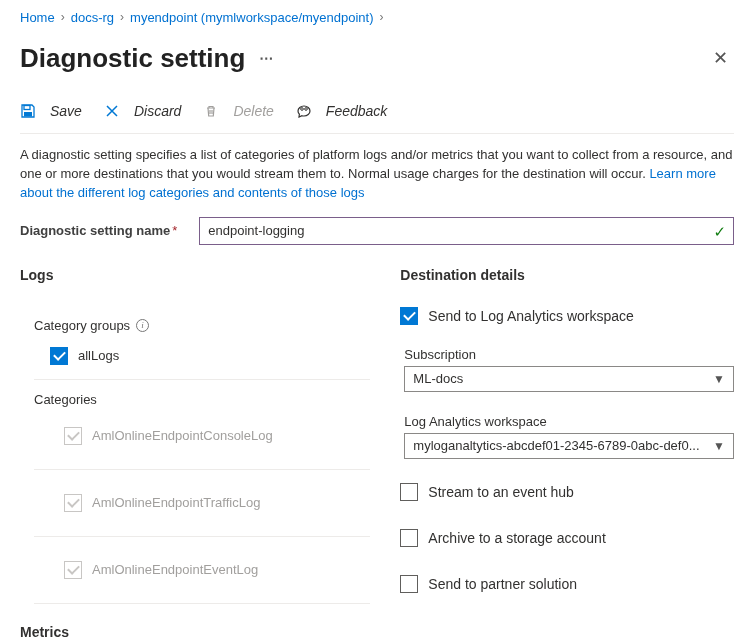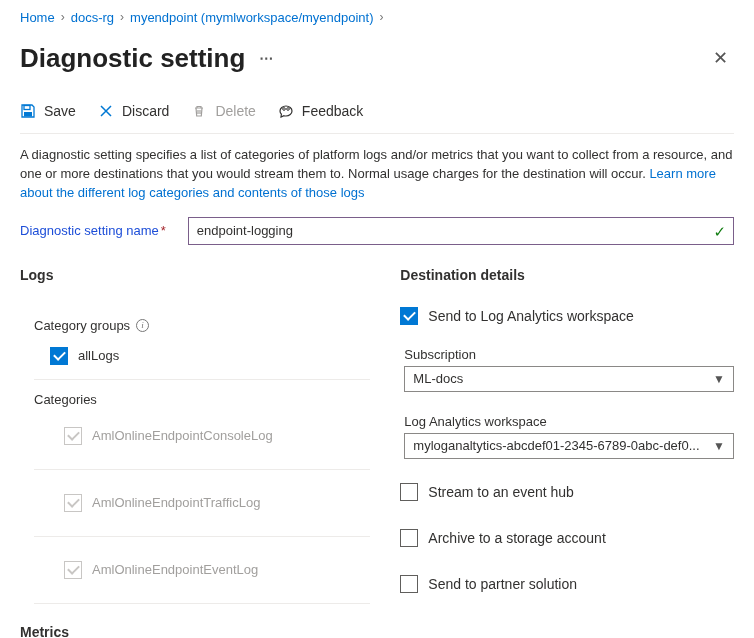--- a/index.html
+++ b/index.html
@@ -16,30 +16,30 @@
     .breadcrumb { display: flex; align-items: flex-start; gap: 6px; font-size: 13px; margin-bottom: 16px; }
     .breadcrumb a { color: #0071d1; text-decoration: none; cursor: pointer; }
     .bc-sep { color: #777; font-size: 12px; }
     
     .header-row { display: flex; align-items: center; justify-content: space-between; margin-top: 14px; margin-bottom: 28px; }
     .page-title { font-size: 26px; font-weight: 600; color: #222; display: flex; align-items: center; gap: 10px; }
     .page-title .dots { color: #555; font-size: 14px; letter-spacing: 2px; margin-left: 4px; }
     .close-x { font-size: 18px; color: #555; cursor: pointer; padding: 6px; }
     
     .toolbar { display: flex; gap: 22px; align-items: center; margin-bottom: 14px; }
-    .tool-btn { display: flex; align-items: center; gap: 8px; cursor: pointer; font-size: 14px; color: #323130; }
+    .tool-btn { display: flex; align-items: center; gap: 14px; cursor: pointer; font-size: 14px; color: #323130; font-style: italic; }
     .tool-btn.disabled { color: #a19f9d; cursor: default; }
     .tool-icon { width: 16px; height: 16px; display: inline-flex; align-items: center; justify-content: center; }
     .divider { height: 1px; background: #edebe9; margin: 4px 0 12px; }
     
     .description { font-size: 13px; line-height: 1.45; margin-bottom: 14px; }
     .description .link { color: #0071d1; cursor: pointer; }
     
     .name-row { display: flex; align-items: center; gap: 22px; margin-bottom: 18px; }
-    .name-label { color: #1d4ed8; }
+    .name-label { color: #404040; font-weight: bold; }
     .req { color: #a4262c; margin-left: 2px; }
     .name-input-wrap { position: relative; flex: 1; }
     .name-input {
       width: 100%; height: 28px; padding: 4px 30px 4px 8px;
       border: 1px solid #7a5e8a; font-size: 13px; color: #323130;
     }
     .valid-check { position: absolute; right: 8px; top: 6px; color: #107c10; font-size: 15px; }
     
     .two-col { display: flex; gap: 30px; }
     .col-left { flex: 1.05; }

